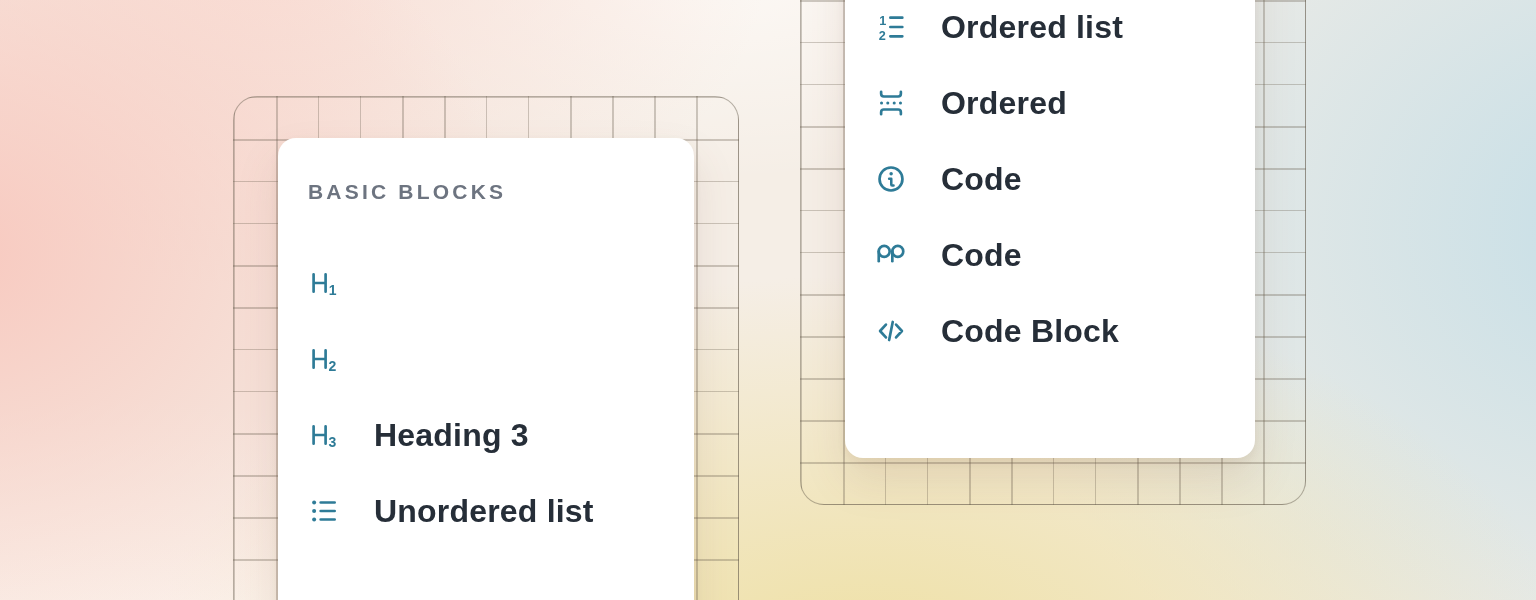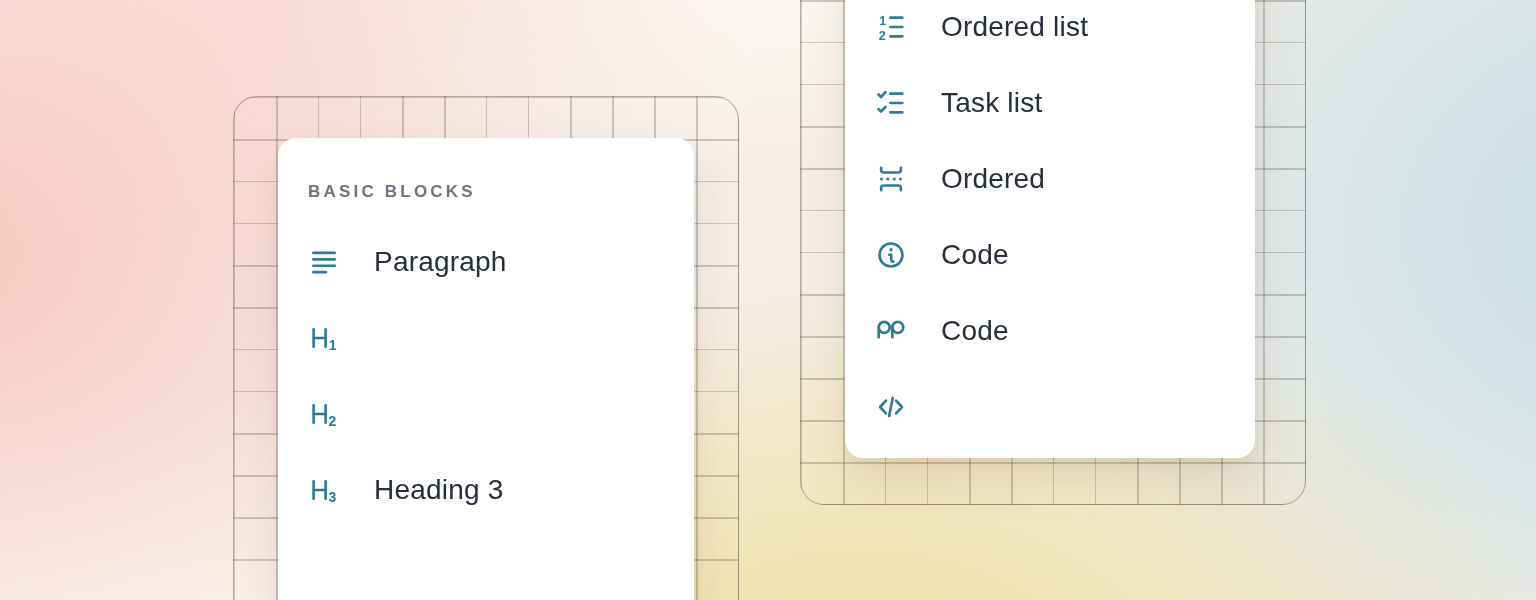--- a/index.html
+++ b/index.html
@@ -28,53 +28,45 @@
 
   .card{
     position:absolute;background:#ffffff;border-radius:18px;
     box-shadow:0 22px 44px rgba(120,80,60,0.13), 0 4px 10px rgba(120,80,60,0.07);
     box-sizing:border-box;
   }
   .card-left{left:278px;top:138px;width:416px;height:520px;padding:44px 0 0 30px;}
   .card-right{left:845px;top:-70px;width:410px;height:528px;padding:81px 0 0 30px;}
 
   .card-header{
-    font-size:17px;font-weight:700;letter-spacing:3.2px;
+    font-size:21px;font-weight:700;letter-spacing:3.2px;
     color:var(--header-color,#6d7480);
-    height:20px;line-height:20px;margin-bottom:44px;
+    height:20px;line-height:20px;margin-bottom:65px;
   }
   .menu-item{display:flex;align-items:center;height:32px;margin-bottom:44px;cursor:pointer;}
   .icon{width:32px;height:32px;flex:0 0 32px;color:var(--icon-color,#2e7b97);display:block;}
   .icon svg{width:32px;height:32px;display:block;}
   .label{
-    margin-left:34px;font-size:28px;font-weight:400;letter-spacing:0.2px;
+    margin-left:34px;font-size:32px;font-weight:700;letter-spacing:0.2px;
     color:var(--text-color,#262e38);white-space:nowrap;
   }
   svg .stroke{fill:none;stroke:currentColor;stroke-width:2;stroke-linecap:round;stroke-linejoin:round;}
   svg .thin{stroke-width:1.9;}
   svg .fillpart{fill:currentColor;stroke:none;}
   svg text{fill:currentColor;font-family:"Liberation Sans",sans-serif;font-weight:bold;}
 </style>
 </head>
 <body>
 
 <div class="grid-panel grid-left"></div>
 <div class="grid-panel grid-right"></div>
 
 <div class="card card-left">
   <div class="card-header">BASIC BLOCKS</div>
 
-  <div class="menu-item">
-    <span class="icon">
-      <svg viewBox="0 0 24 24">
-          <path class="stroke" d="M4 5.2h16 M4 10h16 M4 14.8h16 M4 19.6h9.5"></path>
-        </svg>
-    </span>
-    <span class="label">Paragraph</span>
-  </div>
 
   <div class="menu-item">
     <span class="icon">
       <svg viewBox="0 0 24 24">
           <path class="stroke" d="M4.2 5.5v13 M13.2 5.5v13 M4.2 12h9"></path>
           <text x="15.6" y="21" font-size="10.5">1</text>
         </svg>
     </span>
   </div>
 
@@ -90,44 +82,46 @@
   <div class="menu-item">
     <span class="icon">
       <svg viewBox="0 0 24 24">
           <path class="stroke" d="M4.2 5.5v13 M13.2 5.5v13 M4.2 12h9"></path>
           <text x="15.3" y="21" font-size="10.5">3</text>
         </svg>
     </span>
     <span class="label">Heading 3</span>
   </div>
 
+  <div class="menu-item">
+    <span class="icon">
+      <svg viewBox="0 0 24 24">
+        <circle class="fillpart" cx="4.6" cy="5.6" r="1.5"></circle>
+          <circle class="fillpart" cx="4.6" cy="12" r="1.5"></circle>
+          <circle class="fillpart" cx="4.6" cy="18.4" r="1.5"></circle>
+        <path class="stroke" d="M9.5 5.6h10.5 M9.5 12h10.5 M9.5 18.4h10.5"></path>
+      </svg>
+    </span>
+    <span class="label">Unordered list</span>
+  </div>
 </div>
 
 <div class="card card-right">
 
   <div class="menu-item">
     <span class="icon">
       <svg viewBox="0 0 24 24">
         <path class="stroke" d="M11.5 5h9 M11.5 12h9 M11.5 19h9"></path>
         <text x="3.1" y="10.6" font-size="9.5">1</text>
           <text x="2.9" y="21.9" font-size="9.5">2</text>
       </svg>
     </span>
     <span class="label">Ordered list</span>
   </div>
 
-  <div class="menu-item">
-    <span class="icon">
-      <svg viewBox="0 0 24 24">
-        <path class="stroke" d="M2.6 5.6l1.9 1.9 3.4-3.6 M2.6 16.6l1.9 1.9 3.4-3.6"></path>
-        <path class="stroke" d="M11.5 5h9 M11.5 12h9 M11.5 19h9"></path>
-      </svg>
-    </span>
-    <span class="label">Task list</span>
-  </div>
 
   <div class="menu-item">
     <span class="icon">
       <svg viewBox="0 0 24 24">
         <path class="stroke" d="M4.6 3.6v1.5c0 1.15.9 2.05 2 2.05h10.8c1.1 0 2-.9 2-2.05V3.6"></path>
         <path class="stroke" d="M4.6 20.4v-1.5c0-1.15.9-2.05 2-2.05h10.8c1.1 0 2 .9 2 2.05v1.5"></path>
         <circle class="fillpart" cx="4.9" cy="12" r="1.15"></circle>
           <circle class="fillpart" cx="9.6" cy="12" r="1.15"></circle>
           <circle class="fillpart" cx="14.4" cy="12" r="1.15"></circle>
           <circle class="fillpart" cx="19.1" cy="12" r="1.15"></circle>
@@ -158,14 +152,15 @@
     </span>
     <span class="label">Code</span>
   </div>
 
   <div class="menu-item">
     <span class="icon">
       <svg viewBox="0 0 24 24">
         <path class="stroke" d="M8.2 7.2 3.8 12l4.4 4.8 M15.8 7.2 20.2 12l-4.4 4.8 M13.3 5.2 10.6 18.8"></path>
       </svg>
     </span>
+    <span class="label">Code Block</span>
   </div>
 </div>
 
 </body></html>

